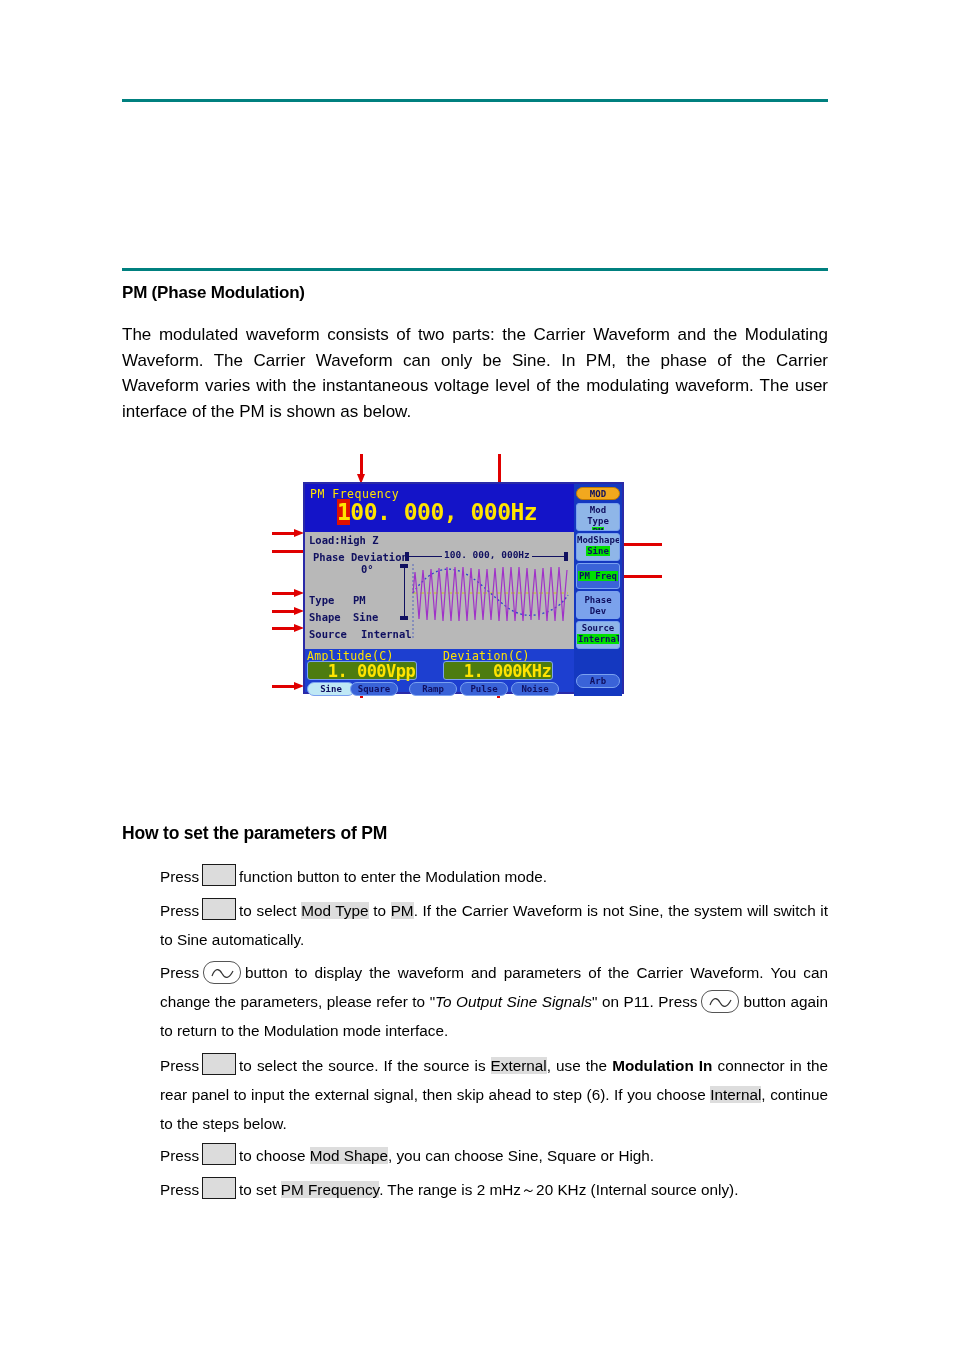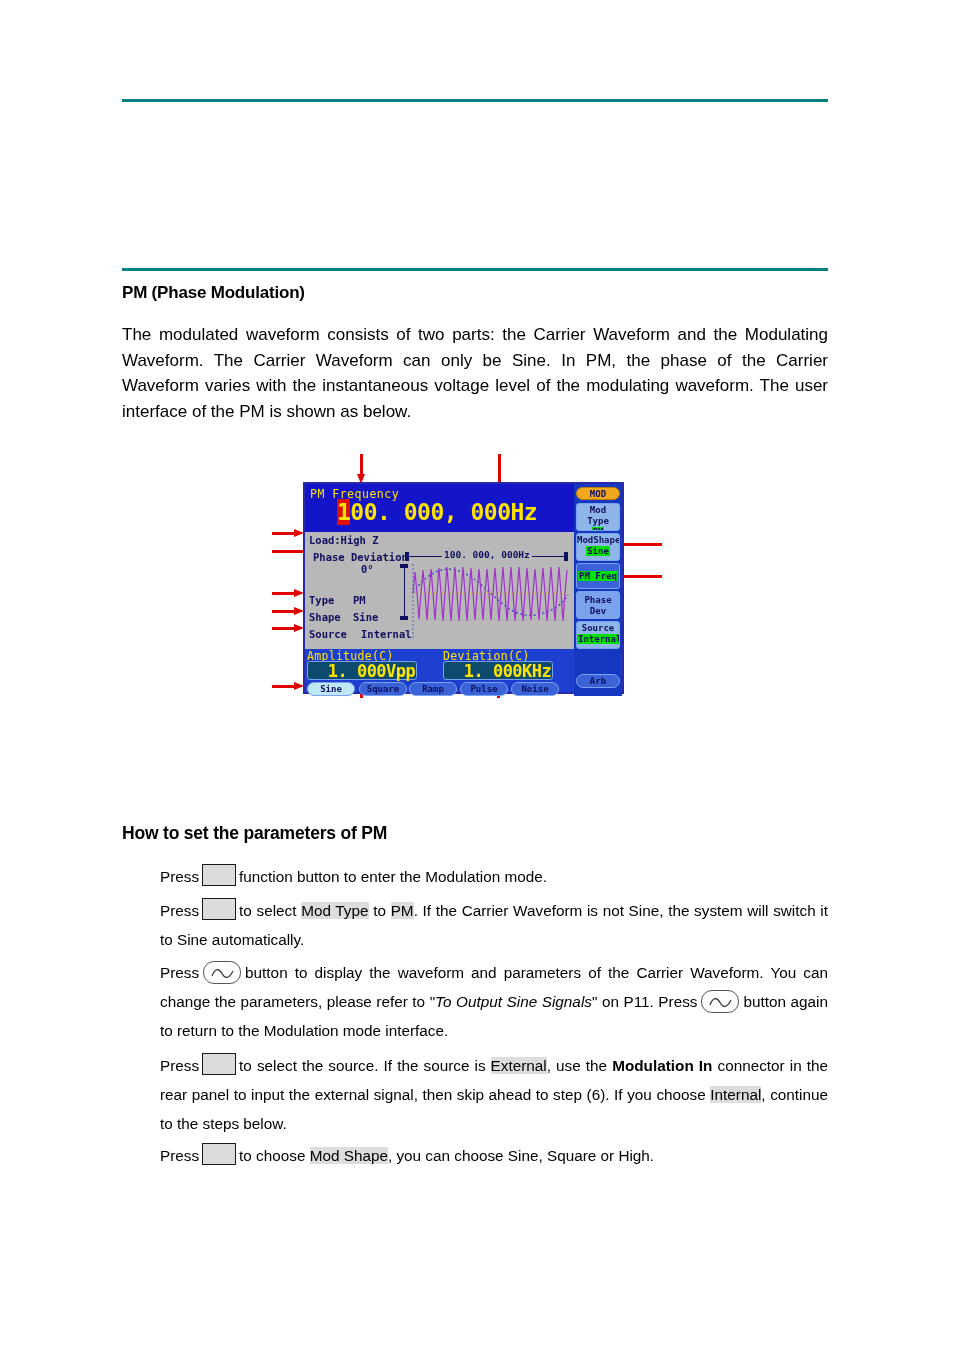--- a/index.html
+++ b/index.html
@@ -122,21 +122,21 @@
   .mbtn.m4 { top:107px; height:28px; background:#7ba2ec; }
   .mbtn.m5 { top:137px; height:28px; background:#8fb6e8; }
   .mbtn.arb { top:190px; height:14px; border-radius:7px; line-height:13px; }
   .grn { background:#00e000; color:#101060; padding:0 1px; }
 
   .scr-foot { position:absolute; left:0; top:165px; width:273px; height:47px; }
   .valbox { position:absolute; top:0; width:134px; height:32px; }
   .valbox .vl { position:absolute; left:2px; top:0; font-family:"DejaVu Sans Mono", monospace;
                 font-size:11.5px; color:#ffe400; letter-spacing:0.3px; white-space:nowrap; }
   .valbox .vb { position:absolute; left:2px; top:12px; width:110px; height:19px;
-                background:#0c4a6e; border:1px solid #7ba2f0; border-radius:3px; }
+                background:#4d7c0f; border:1px solid #7ba2f0; border-radius:3px; }
   .valbox .vv { position:absolute; left:0; top:0; width:127px; text-align:center;
                 font-family:"DejaVu Sans Mono", monospace; font-size:17px; font-weight:bold;
                 color:#ffe400; line-height:19px; letter-spacing:-0.5px; }
   .valbox.a { left:0; }
   .valbox.b { left:136px; }
 
   .tabs { position:absolute; left:0; top:33px; width:273px; height:14px; }
   .tab {
     position:absolute; top:0; height:14px; background:#3a63d8;
     border:1px solid #7ba2f0; border-radius:7px;
@@ -270,21 +270,21 @@
         </div>
         <div class="valbox b">
           <div class="vl">Deviation(C)</div>
           <div class="vb">
             <div class="vv">1. 000KHz</div>
           </div>
         </div>
 
         <div class="tabs">
           <div class="tab sel" style="left:2px; width:48px;">Sine</div>
-          <div class="tab" style="left:54px; width:48px;">Square</div>
+          <div class="tab" style="left:45px; width:48px;">Square</div>
           <div class="tab" style="left:104px; width:48px;">Ramp</div>
           <div class="tab" style="left:155px; width:48px;">Pulse</div>
           <div class="tab" style="left:206px; width:48px;text-align:center;">Noise</div>
         </div>
       </div>
 
       <div class="scr-menu">
         <div class="mbtn mod">MOD</div>
         <div class="mbtn m1">
           <span class="l1">Mod Type</span>
@@ -330,14 +330,17 @@
   </div>
 
   <div class="step" style="top:1051px;">
     <span>Press</span><span class="btnbox"></span><span>to select the source. If the source is</span> <span class="hl">External</span><span>, use the</span> <b class="bd">Modulation In</b> <span>connector in the rear panel to input the external signal, then skip ahead to step (6). If you choose</span> <span class="hl">Internal</span><span>, continue to the steps below.</span>
   </div>
 
   <div class="step noj" style="top:1141px;">
     <span>Press</span><span class="btnbox"></span><span>to choose</span> <span class="hl">Mod Shape</span><span>, you can choose Sine, Square or High.</span>
   </div>
 
+  <div class="step" style="top:1175px;">
+    <span>Press</span><span class="btnbox"></span><span>to set</span> <span class="hl">PM Frequency</span><span>. The range is 2 mHz～20 KHz (Internal source only).</span>
+  </div>
 
 </div>
 
 </body></html>

